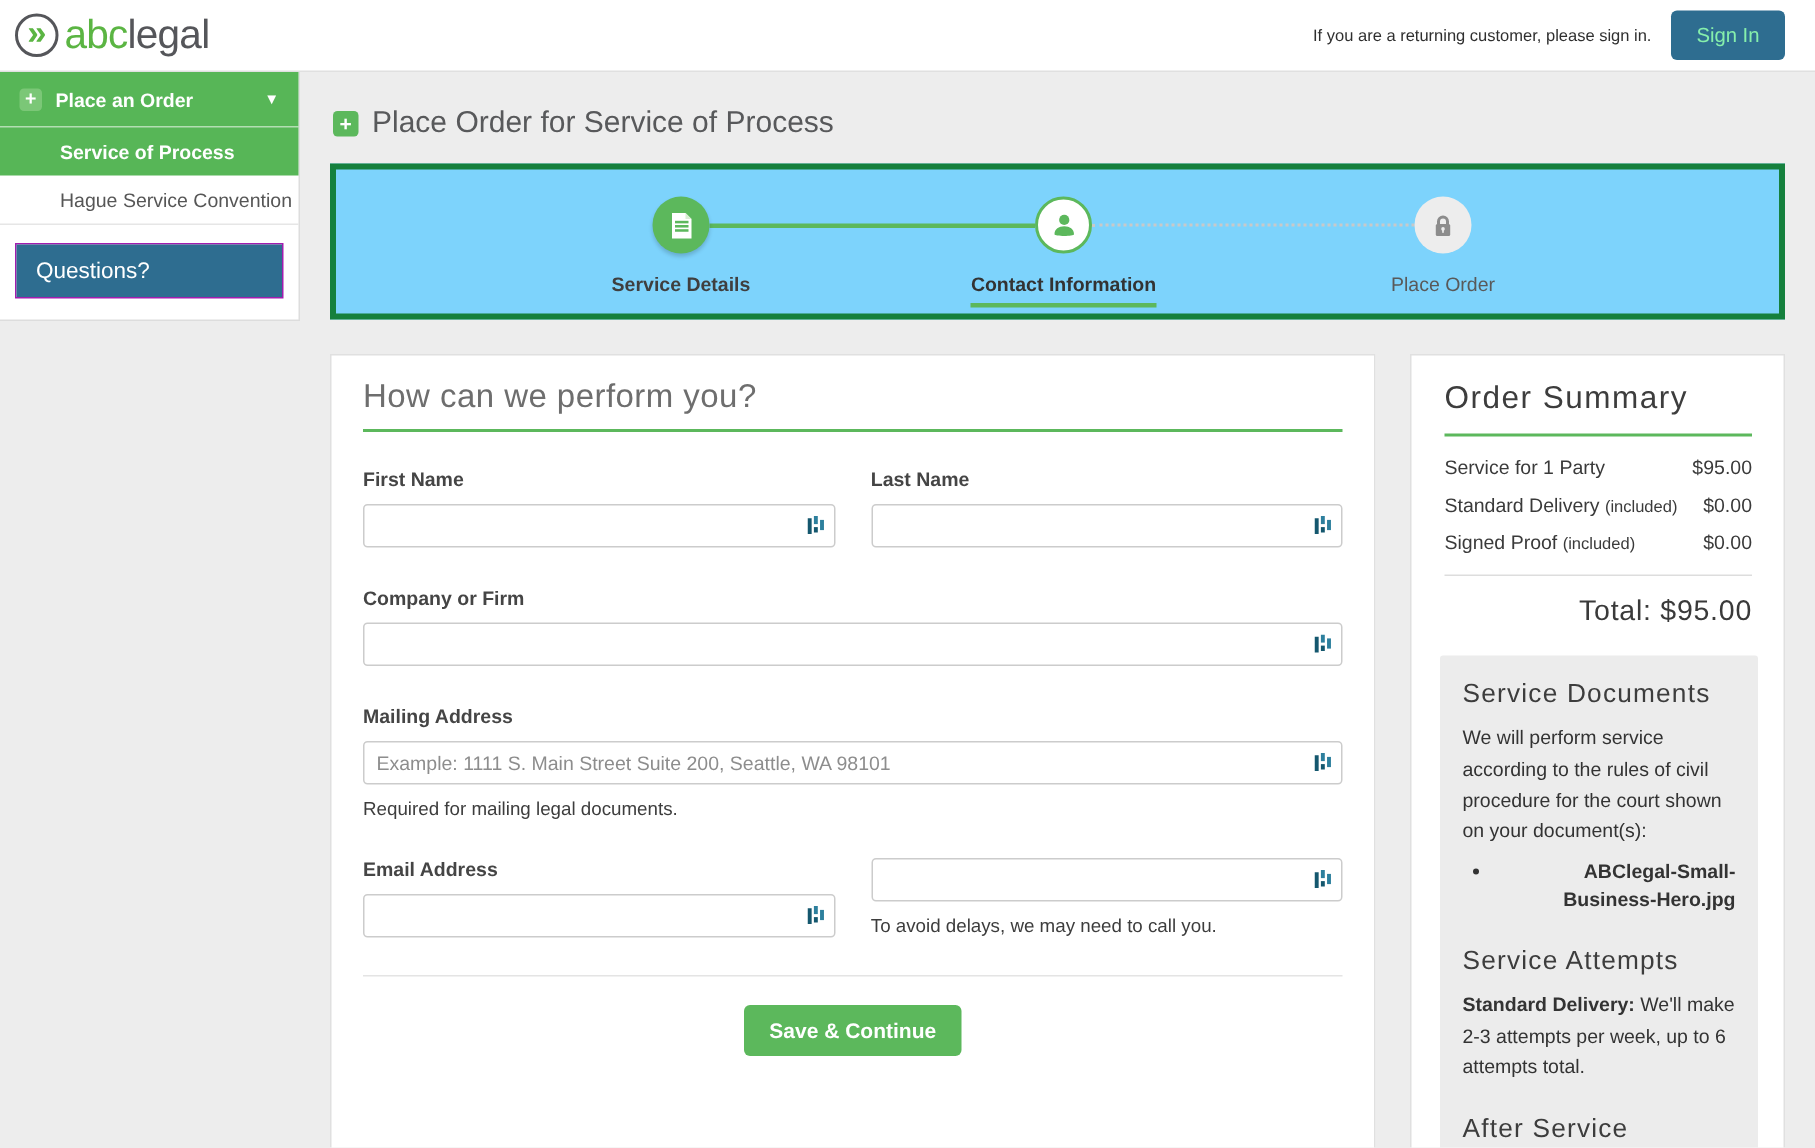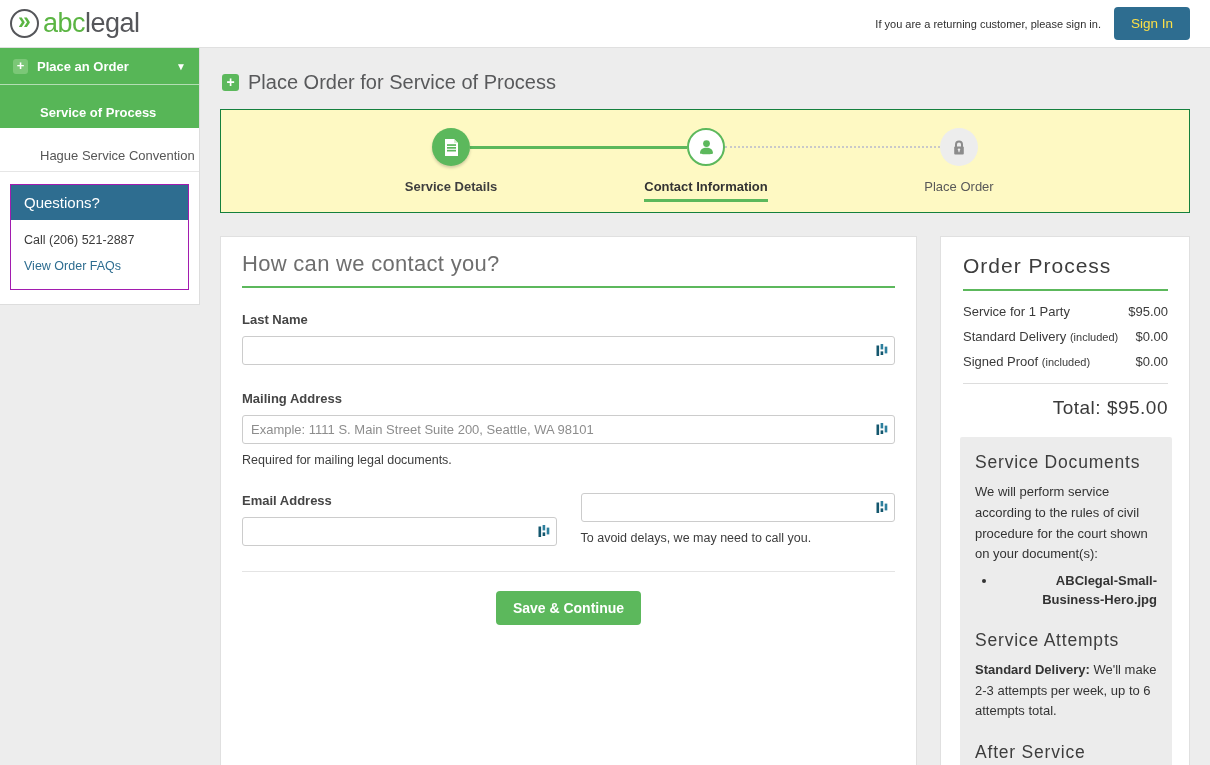--- a/index.html
+++ b/index.html
@@ -21,39 +21,39 @@
     width:29px; height:29px; border:2.5px solid #55565a; border-radius:50%;
     display:flex; align-items:center; justify-content:center;
     color:#5bb543; font-size:23px; font-weight:bold; line-height:1;
     padding-bottom:4px;
   }
   .logo-abc { font-size:27px; color:#5bb543; font-weight:400; letter-spacing:-0.5px; }
   .logo-legal { font-size:27px; color:#55565a; font-weight:400; letter-spacing:-0.5px;text-align:center; }
   .header-right { display:flex; align-items:center; gap:13px; }
   .returning-text { font-size:11px; color:#2f2f2f; }
   .sign-in-btn {
-    background:#2e6d90; color:#fde047; border:none; border-radius:4px;
+    background:#2e6d90; color:#86efac; border:none; border-radius:4px;
     font-size:13.5px; padding:9px 17px; cursor:pointer;
     font-family:"Liberation Sans", sans-serif;
   }
   
   .layout { display:flex; align-items:flex-start; }
   .sidebar { width:200px; flex:0 0 200px; }
   .sidebar-white { background:#fff; border-right:1px solid #ddd; border-bottom:1px solid #ddd; padding-bottom:4px; }
   .menu-header {
     height:36px; background:#57b657; color:#fff; font-size:13px; font-weight:bold;
     display:flex; align-items:center; gap:9px; padding:0 13px; cursor:pointer;
   }
   .plus-badge {
     width:15px; height:15px; background:#7bc777; border-radius:3px;
     display:flex; align-items:center; justify-content:center;
     font-size:13px; font-weight:bold; color:#fff; line-height:1; padding-bottom:1px;
   }
   .menu-caret { margin-left:auto; font-size:10px; }
-  .menu-item { font-size:13px; padding:20px 0 8px 40px; cursor:pointer; }
+  .menu-item { font-size:13px; padding:9px 0 8px 40px; cursor:pointer; }
   .menu-item.active {
     background:#57b657; color:#fff; font-weight:bold;
     border-top:1px solid rgba(255,255,255,0.55);
   }
   .menu-item.plain { color:#565656; border-bottom:1px solid #e6e6e6; }
   .questions-box { margin:12px 10px 10px; border:1px solid #a21caf; background:#fff; }
   .q-header { background:#2e6d90; color:#fff; font-size:15px; padding:9px 13px; }
   .q-body { padding:13px 13px 15px; }
   .q-phone { font-size:12.5px; color:#3a3a3a; margin-bottom:9px; }
   .q-link { font-size:12.5px; color:#2e6d90; text-decoration:none; cursor:pointer; display:inline-block; }
@@ -61,21 +61,21 @@
   .main { flex:1; padding:0 20px; }
   .page-title-row { display:flex; align-items:center; gap:9px; margin:23px 2px 15px; }
   .plus-square {
     width:17px; height:17px; background:#5cb85c; border-radius:3px;
     display:flex; align-items:center; justify-content:center;
     color:#fff; font-size:14px; font-weight:bold; line-height:1; padding-bottom:1px;
   }
   .page-title { font-size:20px; font-weight:400; color:#58595b; }
   
   .stepper-card {
-    background:#fef9c3; border:1px solid #15803d; height:104px;
+    background:#7dd3fc; border:4px solid #15803d; height:104px;
     position:relative; margin-bottom:23px;
   }
   .step-line-solid {
     position:absolute; top:36px; left:249px; width:217px;
     border-top:3px solid #5cb85c;
   }
   .step-line-dotted {
     position:absolute; top:36px; left:504px; width:215px;
     border-top:2px dotted #c9c9c9;
   }
@@ -163,24 +163,20 @@
     <div class="sidebar-white">
       <div class="menu-header">
         <span class="plus-badge">+</span>
         <span>Place an Order</span>
         <span class="menu-caret">▼</span>
       </div>
       <div class="menu-item active">Service of Process</div>
       <div class="menu-item plain">Hague Service Convention</div>
       <div class="questions-box">
         <div class="q-header">Questions?</div>
-        <div class="q-body">
-          <div class="q-phone">Call (206) 521-2887</div>
-          <a class="q-link">View Order FAQs</a>
-        </div>
       </div>
     </div>
   </aside>
 
   <main class="main">
     <div class="page-title-row">
       <span class="plus-square">+</span>
       <h1 class="page-title">Place Order for Service of Process</h1>
     </div>
 
@@ -219,37 +215,63 @@
             <circle cx="8" cy="10.6" r="1.2" fill="#ededed"></circle>
             <rect x="7.45" y="10.8" width="1.1" height="2.4" fill="#ededed"></rect>
           </svg>
         </div>
         <div class="step-label"><span class="lbl-upcoming">Place Order</span></div>
       </div>
     </section>
 
     <div class="cols">
       <section class="form-card">
-        <h2 class="form-heading">How can we contact you?</h2>
+        <h2 class="form-heading">How can we perform you?</h2>
 
         <div class="field-row">
           <div class="field">
+            <label class="field-label">First Name</label>
+            <div class="input-wrap">
+              <input class="text-input" type="text" style="">
+              <svg class="autofill-btn" viewBox="0 0 13 14">
+                <rect x="0.5" y="1.5" width="2.6" height="10.5" fill="#14576e"></rect>
+                <rect x="4.6" y="0" width="2.6" height="5.4" fill="#2d7f9d"></rect>
+                <rect x="4.6" y="7.4" width="2.6" height="3.6" fill="#14576e"></rect>
+                <rect x="8.7" y="2.6" width="2.6" height="6.8" fill="#2d7f9d"></rect>
+              </svg>
+            </div>
+          </div>
+          <div class="field">
             <label class="field-label">Last Name</label>
             <div class="input-wrap">
               <input class="text-input" type="text" style="">
               <svg class="autofill-btn" viewBox="0 0 13 14">
                 <rect x="0.5" y="1.5" width="2.6" height="10.5" fill="#14576e"></rect>
                 <rect x="4.6" y="0" width="2.6" height="5.4" fill="#2d7f9d"></rect>
                 <rect x="4.6" y="7.4" width="2.6" height="3.6" fill="#14576e"></rect>
                 <rect x="8.7" y="2.6" width="2.6" height="6.8" fill="#2d7f9d"></rect>
               </svg>
             </div>
           </div>
         </div>
 
+        <div class="field-row">
+          <div class="field">
+            <label class="field-label">Company or Firm</label>
+            <div class="input-wrap">
+              <input class="text-input" type="text" style="">
+              <svg class="autofill-btn" viewBox="0 0 13 14">
+                <rect x="0.5" y="1.5" width="2.6" height="10.5" fill="#14576e"></rect>
+                <rect x="4.6" y="0" width="2.6" height="5.4" fill="#2d7f9d"></rect>
+                <rect x="4.6" y="7.4" width="2.6" height="3.6" fill="#14576e"></rect>
+                <rect x="8.7" y="2.6" width="2.6" height="6.8" fill="#2d7f9d"></rect>
+              </svg>
+            </div>
+          </div>
+        </div>
 
         <div class="field-row" style="margin-bottom:26px;">
           <div class="field">
             <label class="field-label">Mailing Address</label>
             <div class="input-wrap">
               <input class="text-input" type="text" placeholder="Example: 1111 S. Main Street Suite 200, Seattle, WA 98101" style="">
               <svg class="autofill-btn" viewBox="0 0 13 14">
                 <rect x="0.5" y="1.5" width="2.6" height="10.5" fill="#14576e"></rect>
                 <rect x="4.6" y="0" width="2.6" height="5.4" fill="#2d7f9d"></rect>
                 <rect x="4.6" y="7.4" width="2.6" height="3.6" fill="#14576e"></rect>
@@ -285,21 +307,21 @@
             </div>
             <div class="helper-text">To avoid delays, we may need to call you.</div>
           </div>
         </div>
 
         <hr class="form-divider">
         <button class="save-btn">Save &amp; Continue</button>
       </section>
 
       <aside class="summary-card">
-        <h2 class="summary-title">Order Process</h2>
+        <h2 class="summary-title">Order Summary</h2>
 
         <div class="price-row">
           <span><span>Service for 1 Party</span> <span class="price-note"></span></span>
           <span class="price-amt">$95.00</span>
         </div>
         <div class="price-row">
           <span><span>Standard Delivery</span> <span class="price-note">(included)</span></span>
           <span class="price-amt">$0.00</span>
         </div>
         <div class="price-row">

